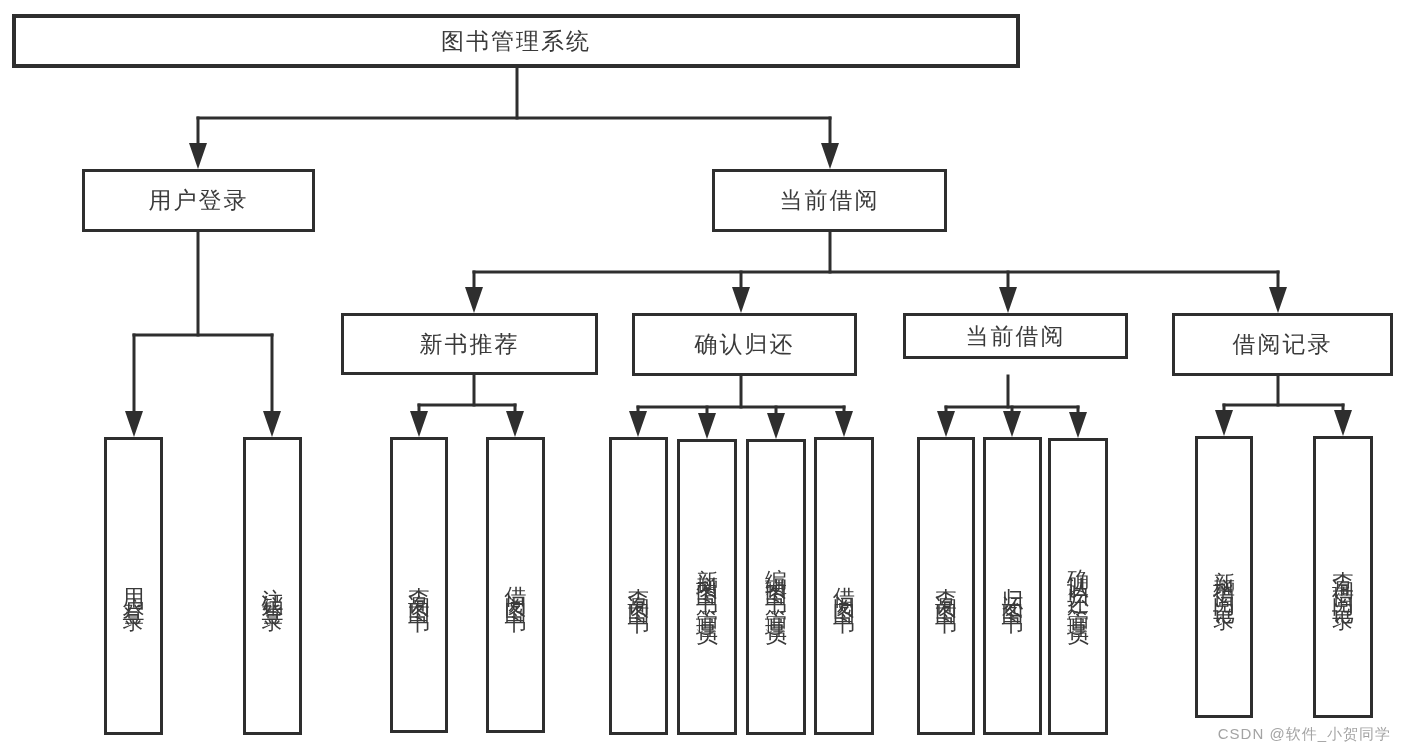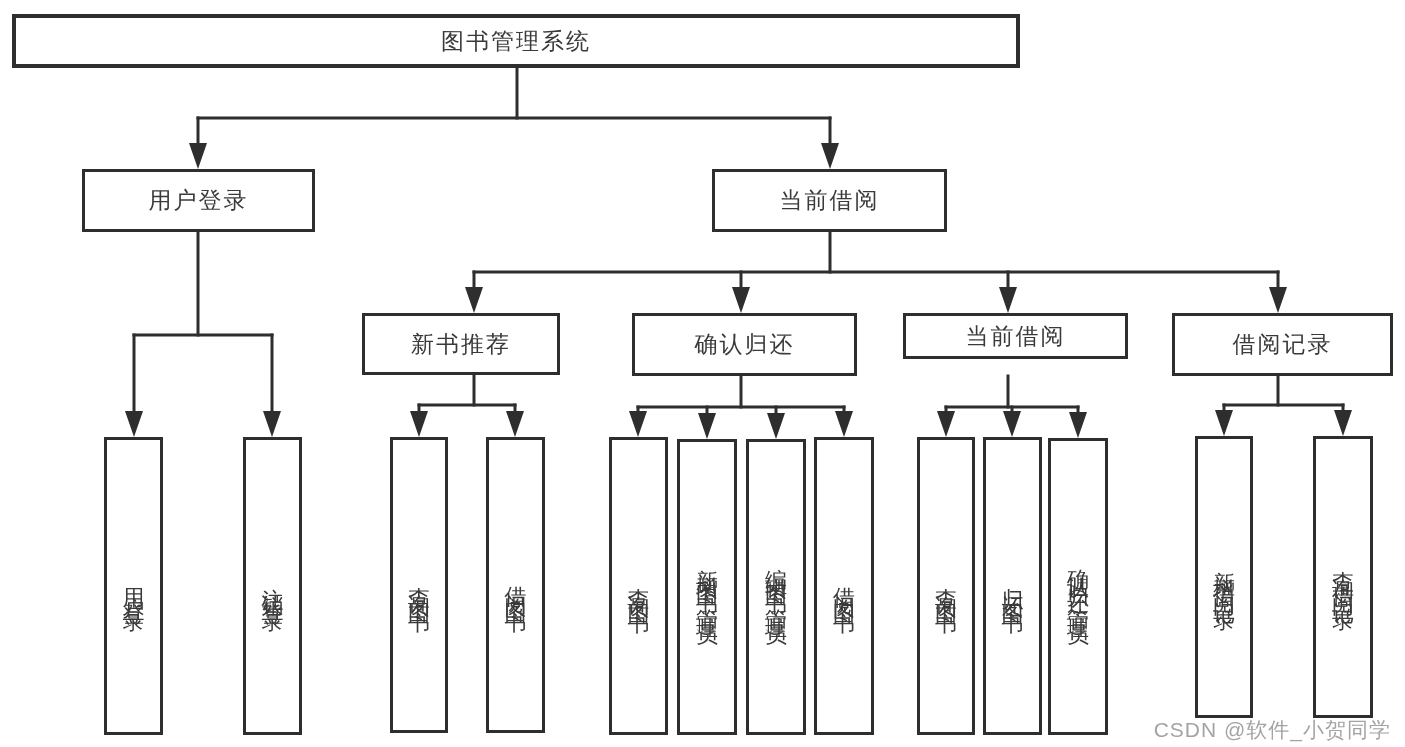--- a/index.html
+++ b/index.html
@@ -38,21 +38,21 @@
     text-orientation: mixed;
     font-size: 22px;
     letter-spacing: 8px;
     white-space: nowrap;
     color: #3a3a3a;
   }
   .watermark {
     position: absolute;
     right: 14px;
     bottom: 3px;
-    font-size: 21px;
+    font-size: 15px;
     letter-spacing: 1px;
     color: rgba(155,155,155,0.92);
     white-space: nowrap;
   }
 </style>
 </head>
 <body>
 
 <div class="canvas">
 
@@ -138,21 +138,21 @@
     <span class="hlabel">图书管理系统</span>
   </div>
 
   <div class="box" style="left:82px;top:169px;width:233px;height:63px">
     <span class="hlabel">用户登录</span>
   </div>
   <div class="box" style="left:712px;top:169px;width:235px;height:63px">
     <span class="hlabel">当前借阅</span>
   </div>
 
-  <div class="box" style="left:362px;top:313px;width:198px;height:62px">
+  <div class="box" style="left:341px;top:313px;width:257px;height:62px">
     <span class="hlabel">新书推荐</span>
   </div>
   <div class="box" style="left:632px;top:313px;width:225px;height:63px">
     <span class="hlabel">确认归还</span>
   </div>
   <div class="box" style="left:903px;top:313px;width:225px;height:46px">
     <span class="hlabel">当前借阅</span>
   </div>
   <div class="box" style="left:1172px;top:313px;width:221px;height:63px">
     <span class="hlabel">借阅记录</span>

